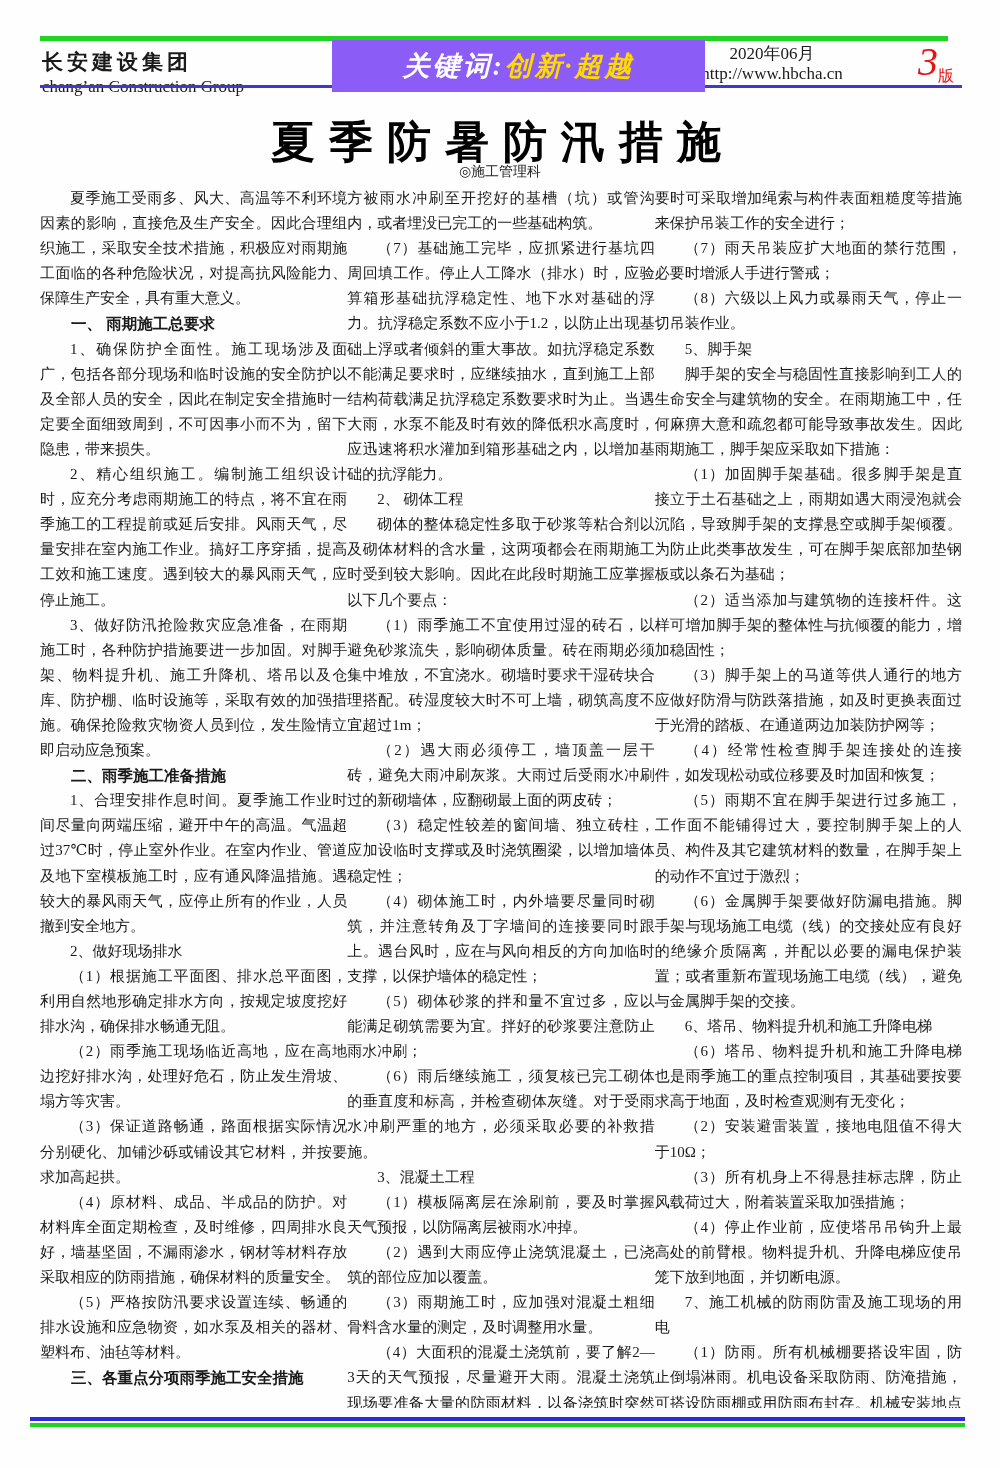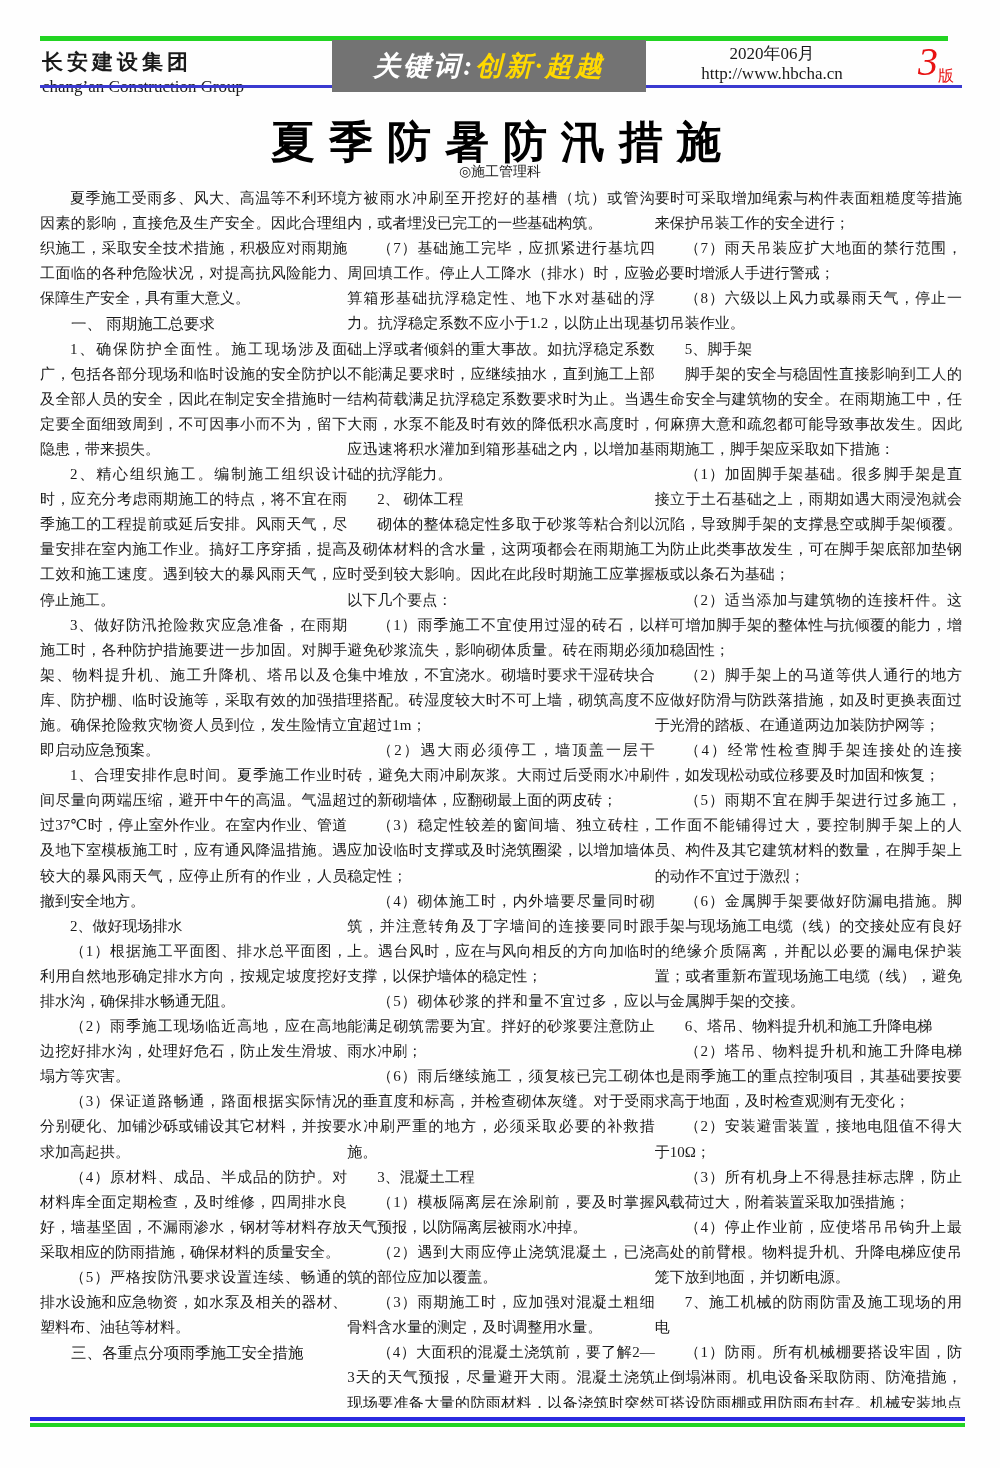--- a/index.html
+++ b/index.html
@@ -10,22 +10,22 @@
   }
   
   .rule{position:absolute;}
   .rule-green-top{top:36px;left:40px;width:908px;height:5px;background:#22d422;}
   .rule-blue-top{top:85px;left:40px;width:922px;height:3px;background:#3a3ad0;}
   .org{position:absolute;top:48px;left:42px;width:250px;text-align:left;}
   .org-cn{font-size:21px;font-weight:bold;letter-spacing:4px;
           font-family:"Liberation Sans","DejaVu Sans",sans-serif;}
   .org-en{font-size:17px;margin-top:1px;}
   .kw-box{
-    position:absolute;top:40px;left:332px;width:314px;height:52px;
-    background:#737373;display:flex;align-items:center;justify-content:center;
+    position:absolute;top:40px;left:332px;width:373px;height:52px;
+    background:#8b5cf6;display:flex;align-items:center;justify-content:center;
     z-index:3;
   }
   .kw-label{color:#ffffff;font-size:27px;font-weight:bold;font-style:italic;letter-spacing:3px;}
   .kw-value{color:#ffd900;font-size:27px;font-weight:bold;font-style:italic;letter-spacing:3px;}
   .issue{position:absolute;top:44px;left:672px;width:200px;text-align:center;font-size:17px;line-height:20px;}
   .page-no{position:absolute;top:42px;left:898px;width:60px;color:#e81212;white-space:nowrap;margin-left:20px;}
   .page-no .no{font-size:40px;line-height:40px;font-style:italic;}
   .page-no .ban{font-size:16px;vertical-align:-6px;}
   
   .title{
@@ -37,21 +37,21 @@
   
   .columns{
     position:absolute;top:186px;left:40px;width:922px;height:1222px;
     display:flex;overflow:hidden;
   }
   .col{flex:1 1 0;overflow:hidden;}
   .col p{
     margin:0;font-size:15px;line-height:25.1px;text-align:justify;
     text-justify:inter-ideograph;text-indent:2em;word-break:break-all;
   }
-  .col p.bold{font-weight:normal;font-family:"Liberation Sans","DejaVu Sans",sans-serif;font-size:15.5px;}
+  .col p.bold{font-weight:bold;font-family:"Liberation Sans","DejaVu Sans",sans-serif;font-size:15.5px;}
   .col p.noindent{text-indent:0;font-family:Liberation Serif, serif;}
   
   .rule-blue-bottom{top:1417px;left:30px;width:935px;height:4px;background:#2a2ae0;}
   .rule-green-bottom{top:1423px;left:30px;width:935px;height:4px;background:#22d422;}
 </style>
 </head>
 <body>
 
 <div class="page">
 
@@ -81,20 +81,21 @@
   <h1 class="title">夏季防暑防汛措施</h1>
   <div class="byline">◎施工管理科</div>
 
   <div class="columns">
     <div class="col">
         <p class="">夏季施工受雨多、风大、高温等不利环境因素的影响，直接危及生产安全。因此合理组织施工，采取安全技术措施，积极应对雨期施工面临的各种危险状况，对提高抗风险能力、保障生产安全，具有重大意义。</p>
         <p class="bold ">一、 雨期施工总要求</p>
         <p class="">1、确保防护全面性。施工现场涉及面广，包括各部分现场和临时设施的安全防护以及全部人员的安全，因此在制定安全措施时一定要全面细致周到，不可因事小而不为，留下隐患，带来损失。</p>
         <p class="">2、精心组织施工。编制施工组织设计时，应充分考虑雨期施工的特点，将不宜在雨季施工的工程提前或延后安排。风雨天气，尽量安排在室内施工作业。搞好工序穿插，提高工效和施工速度。遇到较大的暴风雨天气，应停止施工。</p>
         <p class="">3、做好防汛抢险救灾应急准备，在雨期施工时，各种防护措施要进一步加固。对脚手架、物料提升机、施工升降机、塔吊以及仓库、防护棚、临时设施等，采取有效的加强措施。确保抢险救灾物资人员到位，发生险情立即启动应急预案。</p>
+        <p class="bold ">二、雨季施工准备措施</p>
         <p class="">1、合理安排作息时间。夏季施工作业时间尽量向两端压缩，避开中午的高温。气温超过37℃时，停止室外作业。在室内作业、管道及地下室模板施工时，应有通风降温措施。遇较大的暴风雨天气，应停止所有的作业，人员撤到安全地方。</p>
         <p class="">2、做好现场排水</p>
         <p class="">（1）根据施工平面图、排水总平面图，利用自然地形确定排水方向，按规定坡度挖好排水沟，确保排水畅通无阻。</p>
         <p class="">（2）雨季施工现场临近高地，应在高地边挖好排水沟，处理好危石，防止发生滑坡、塌方等灾害。</p>
         <p class="">（3）保证道路畅通，路面根据实际情况分别硬化、加铺沙砾或铺设其它材料，并按要求加高起拱。</p>
         <p class="">（4）原材料、成品、半成品的防护。对材料库全面定期检查，及时维修，四周排水良好，墙基坚固，不漏雨渗水，钢材等材料存放采取相应的防雨措施，确保材料的质量安全。</p>
         <p class="">（5）严格按防汛要求设置连续、畅通的排水设施和应急物资，如水泵及相关的器材、塑料布、油毡等材料。</p>
         <p class="bold ">三、各重点分项雨季施工安全措施</p>
       </div>
     <div class="col">
@@ -115,26 +116,26 @@
         <p class="">（4）大面积的混凝土浇筑前，要了解2—3天的天气预报，尽量避开大雨。混凝土浇筑现场要准备大量的防雨材料，以备浇筑时突然遇雨进行覆盖。</p>
       </div>
     <div class="col">
         <p class="noindent">要时可采取增加绳索与构件表面粗糙度等措施来保护吊装工作的安全进行；</p>
         <p class="">（7）雨天吊装应扩大地面的禁行范围，必要时增派人手进行警戒；</p>
         <p class="">（8）六级以上风力或暴雨天气，停止一切吊装作业。</p>
         <p class="">5、脚手架</p>
         <p class="">脚手架的安全与稳固性直接影响到工人的生命安全与建筑物的安全。在雨期施工中，任何麻痹大意和疏忽都可能导致事故发生。因此雨期施工，脚手架应采取如下措施：</p>
         <p class="">（1）加固脚手架基础。很多脚手架是直接立于土石基础之上，雨期如遇大雨浸泡就会沉陷，导致脚手架的支撑悬空或脚手架倾覆。为防止此类事故发生，可在脚手架底部加垫钢板或以条石为基础；</p>
         <p class="">（2）适当添加与建筑物的连接杆件。这样可增加脚手架的整体性与抗倾覆的能力，增加稳固性；</p>
-        <p class="">（2）脚手架上的马道等供人通行的地方应做好防滑与防跌落措施，如及时更换表面过于光滑的踏板、在通道两边加装防护网等；</p>
+        <p class="">（3）脚手架上的马道等供人通行的地方应做好防滑与防跌落措施，如及时更换表面过于光滑的踏板、在通道两边加装防护网等；</p>
         <p class="">（4）经常性检查脚手架连接处的连接件，如发现松动或位移要及时加固和恢复；</p>
         <p class="">（5）雨期不宜在脚手架进行过多施工，工作面不能铺得过大，要控制脚手架上的人员、构件及其它建筑材料的数量，在脚手架上的动作不宜过于激烈；</p>
         <p class="">（6）金属脚手架要做好防漏电措施。脚手架与现场施工电缆（线）的交接处应有良好的绝缘介质隔离，并配以必要的漏电保护装置；或者重新布置现场施工电缆（线），避免与金属脚手架的交接。</p>
         <p class="">6、塔吊、物料提升机和施工升降电梯</p>
-        <p class="">（2）塔吊、物料提升机和施工升降电梯也是雨季施工的重点控制项目，其基础要按要求高于地面，及时检查观测有无变化；</p>
+        <p class="">（6）塔吊、物料提升机和施工升降电梯也是雨季施工的重点控制项目，其基础要按要求高于地面，及时检查观测有无变化；</p>
         <p class="">（2）安装避雷装置，接地电阻值不得大于10Ω；</p>
         <p class="">（3）所有机身上不得悬挂标志牌，防止风载荷过大，附着装置采取加强措施；</p>
         <p class="">（4）停止作业前，应使塔吊吊钩升上最高处的前臂根。物料提升机、升降电梯应使吊笼下放到地面，并切断电源。</p>
         <p class="">7、施工机械的防雨防雷及施工现场的用电</p>
         <p class="">（1）防雨。所有机械棚要搭设牢固，防止倒塌淋雨。机电设备采取防雨、防淹措施，可搭设防雨棚或用防雨布封存。机械安装地点要求略高，四周排水较好，安装接地装置。移动电闸箱的漏电保护装置要可靠灵敏。</p>
       </div>
   </div>
 
   <div class="rule rule-blue-bottom"></div>
   <div class="rule rule-green-bottom"></div>

